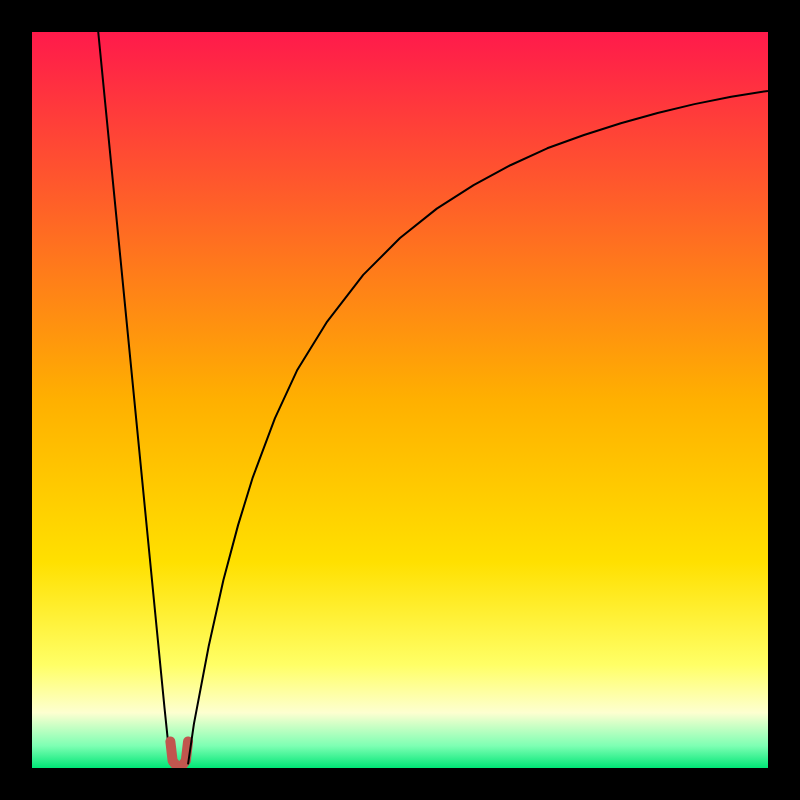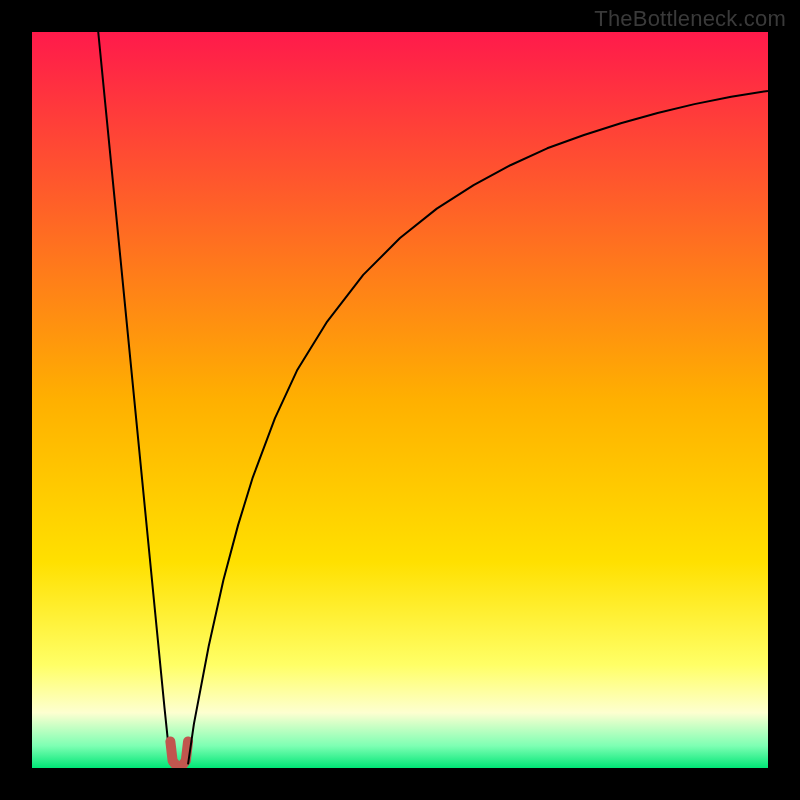--- a/index.html
+++ b/index.html
@@ -53,14 +53,13 @@
           <stop offset="100%" stop-color="#00e676"></stop>
         </linearGradient>
     </defs>
     <rect x="0" y="0" width="100" height="100" fill="url(#bg-grad)"></rect>
     <g id="series-group">
         <path d="M9.000 0.000 L10.000 10.200 L11.000 20.400 L12.000 30.600 L13.000 40.800 L14.000 51.000 L15.000 61.200 L16.000 71.400 L17.000 81.600 L18.000 91.800 L18.800 99.500" fill="none" stroke="#000000" stroke-width="0.272" vector-effect="none" stroke-linejoin="round"></path>
         <path d="M18.800 96.400 L19.100 99.000 L19.700 99.800 L20.300 99.800 L20.900 99.000 L21.200 96.400" fill="none" stroke="#c1564e" stroke-width="1.359" vector-effect="none" stroke-linecap="round" stroke-linejoin="round"></path>
         <path d="M21.200 99.500 L22.000 94.000 L24.000 83.500 L26.000 74.500 L28.000 67.000 L30.000 60.500 L33.000 52.500 L36.000 46.000 L40.000 39.500 L45.000 33.000 L50.000 28.000 L55.000 24.000 L60.000 20.800 L65.000 18.100 L70.000 15.800 L75.000 14.000 L80.000 12.400 L85.000 11.000 L90.000 9.800 L95.000 8.800 L100.000 8.000" fill="none" stroke="#000000" stroke-width="0.272" vector-effect="none" stroke-linejoin="round"></path>
       </g>
   </svg>
-  <div class="watermark">TheBottleneck.com</div>
 </div>
 
 </body></html>

